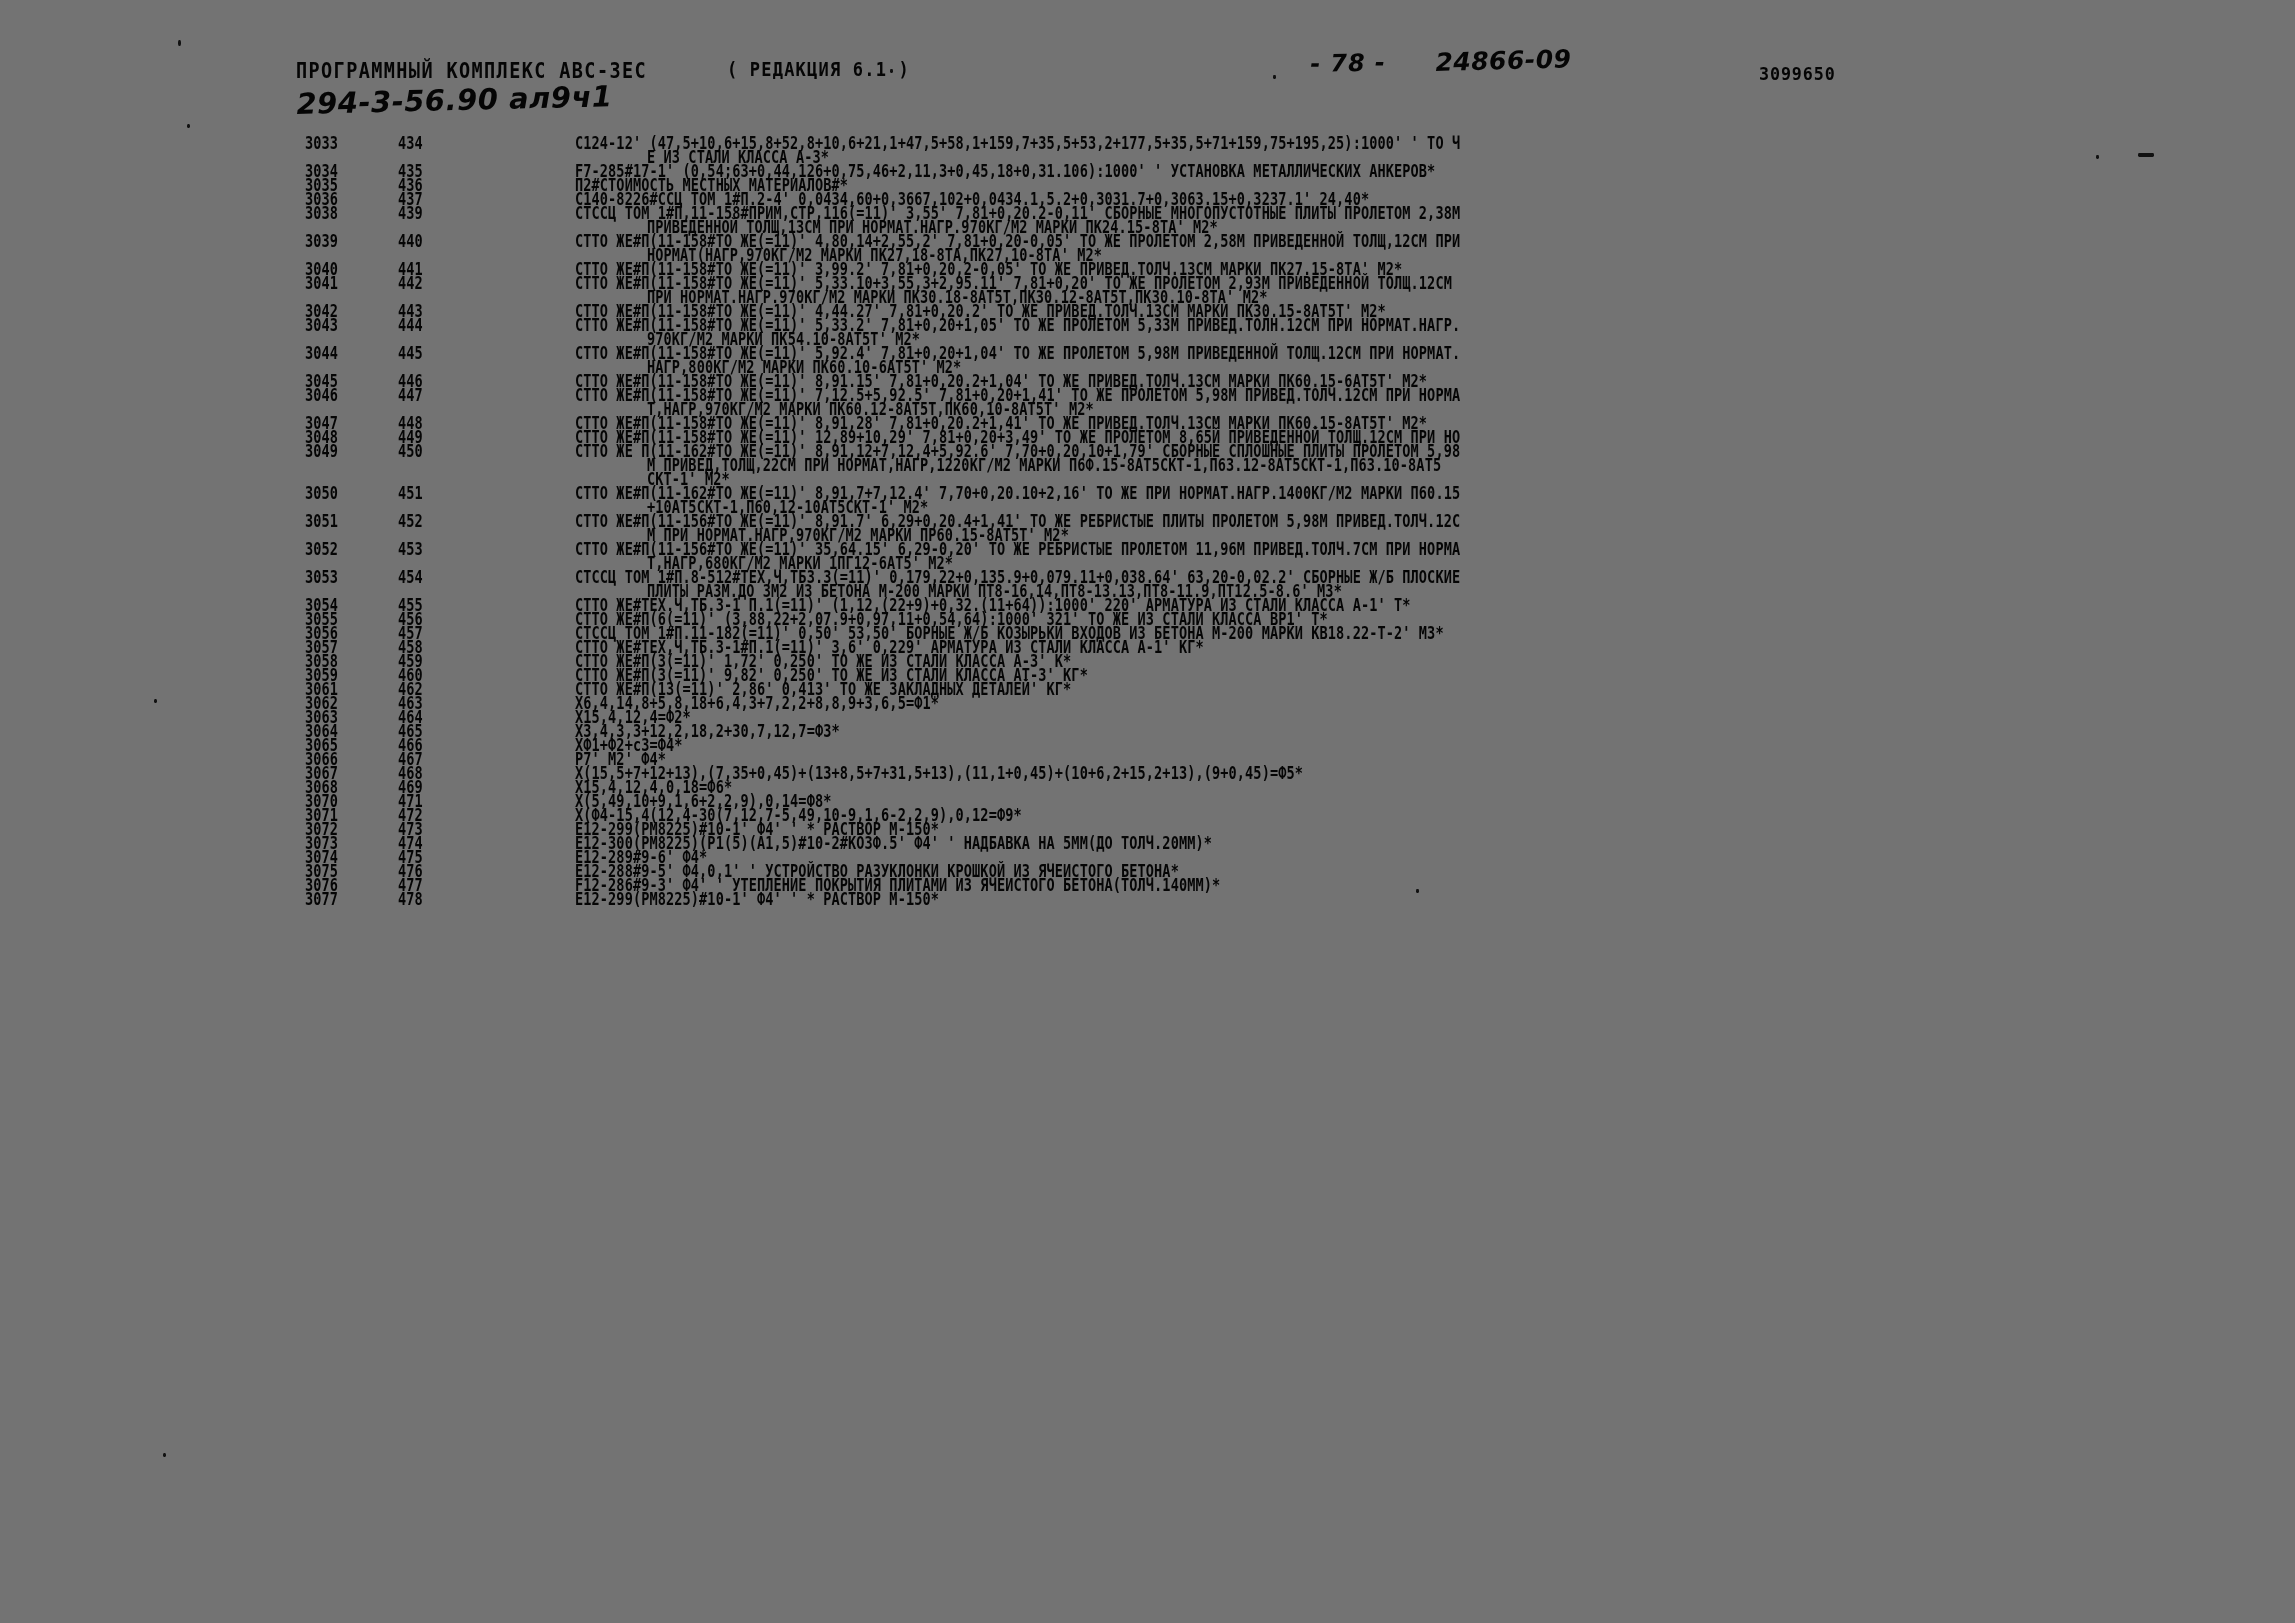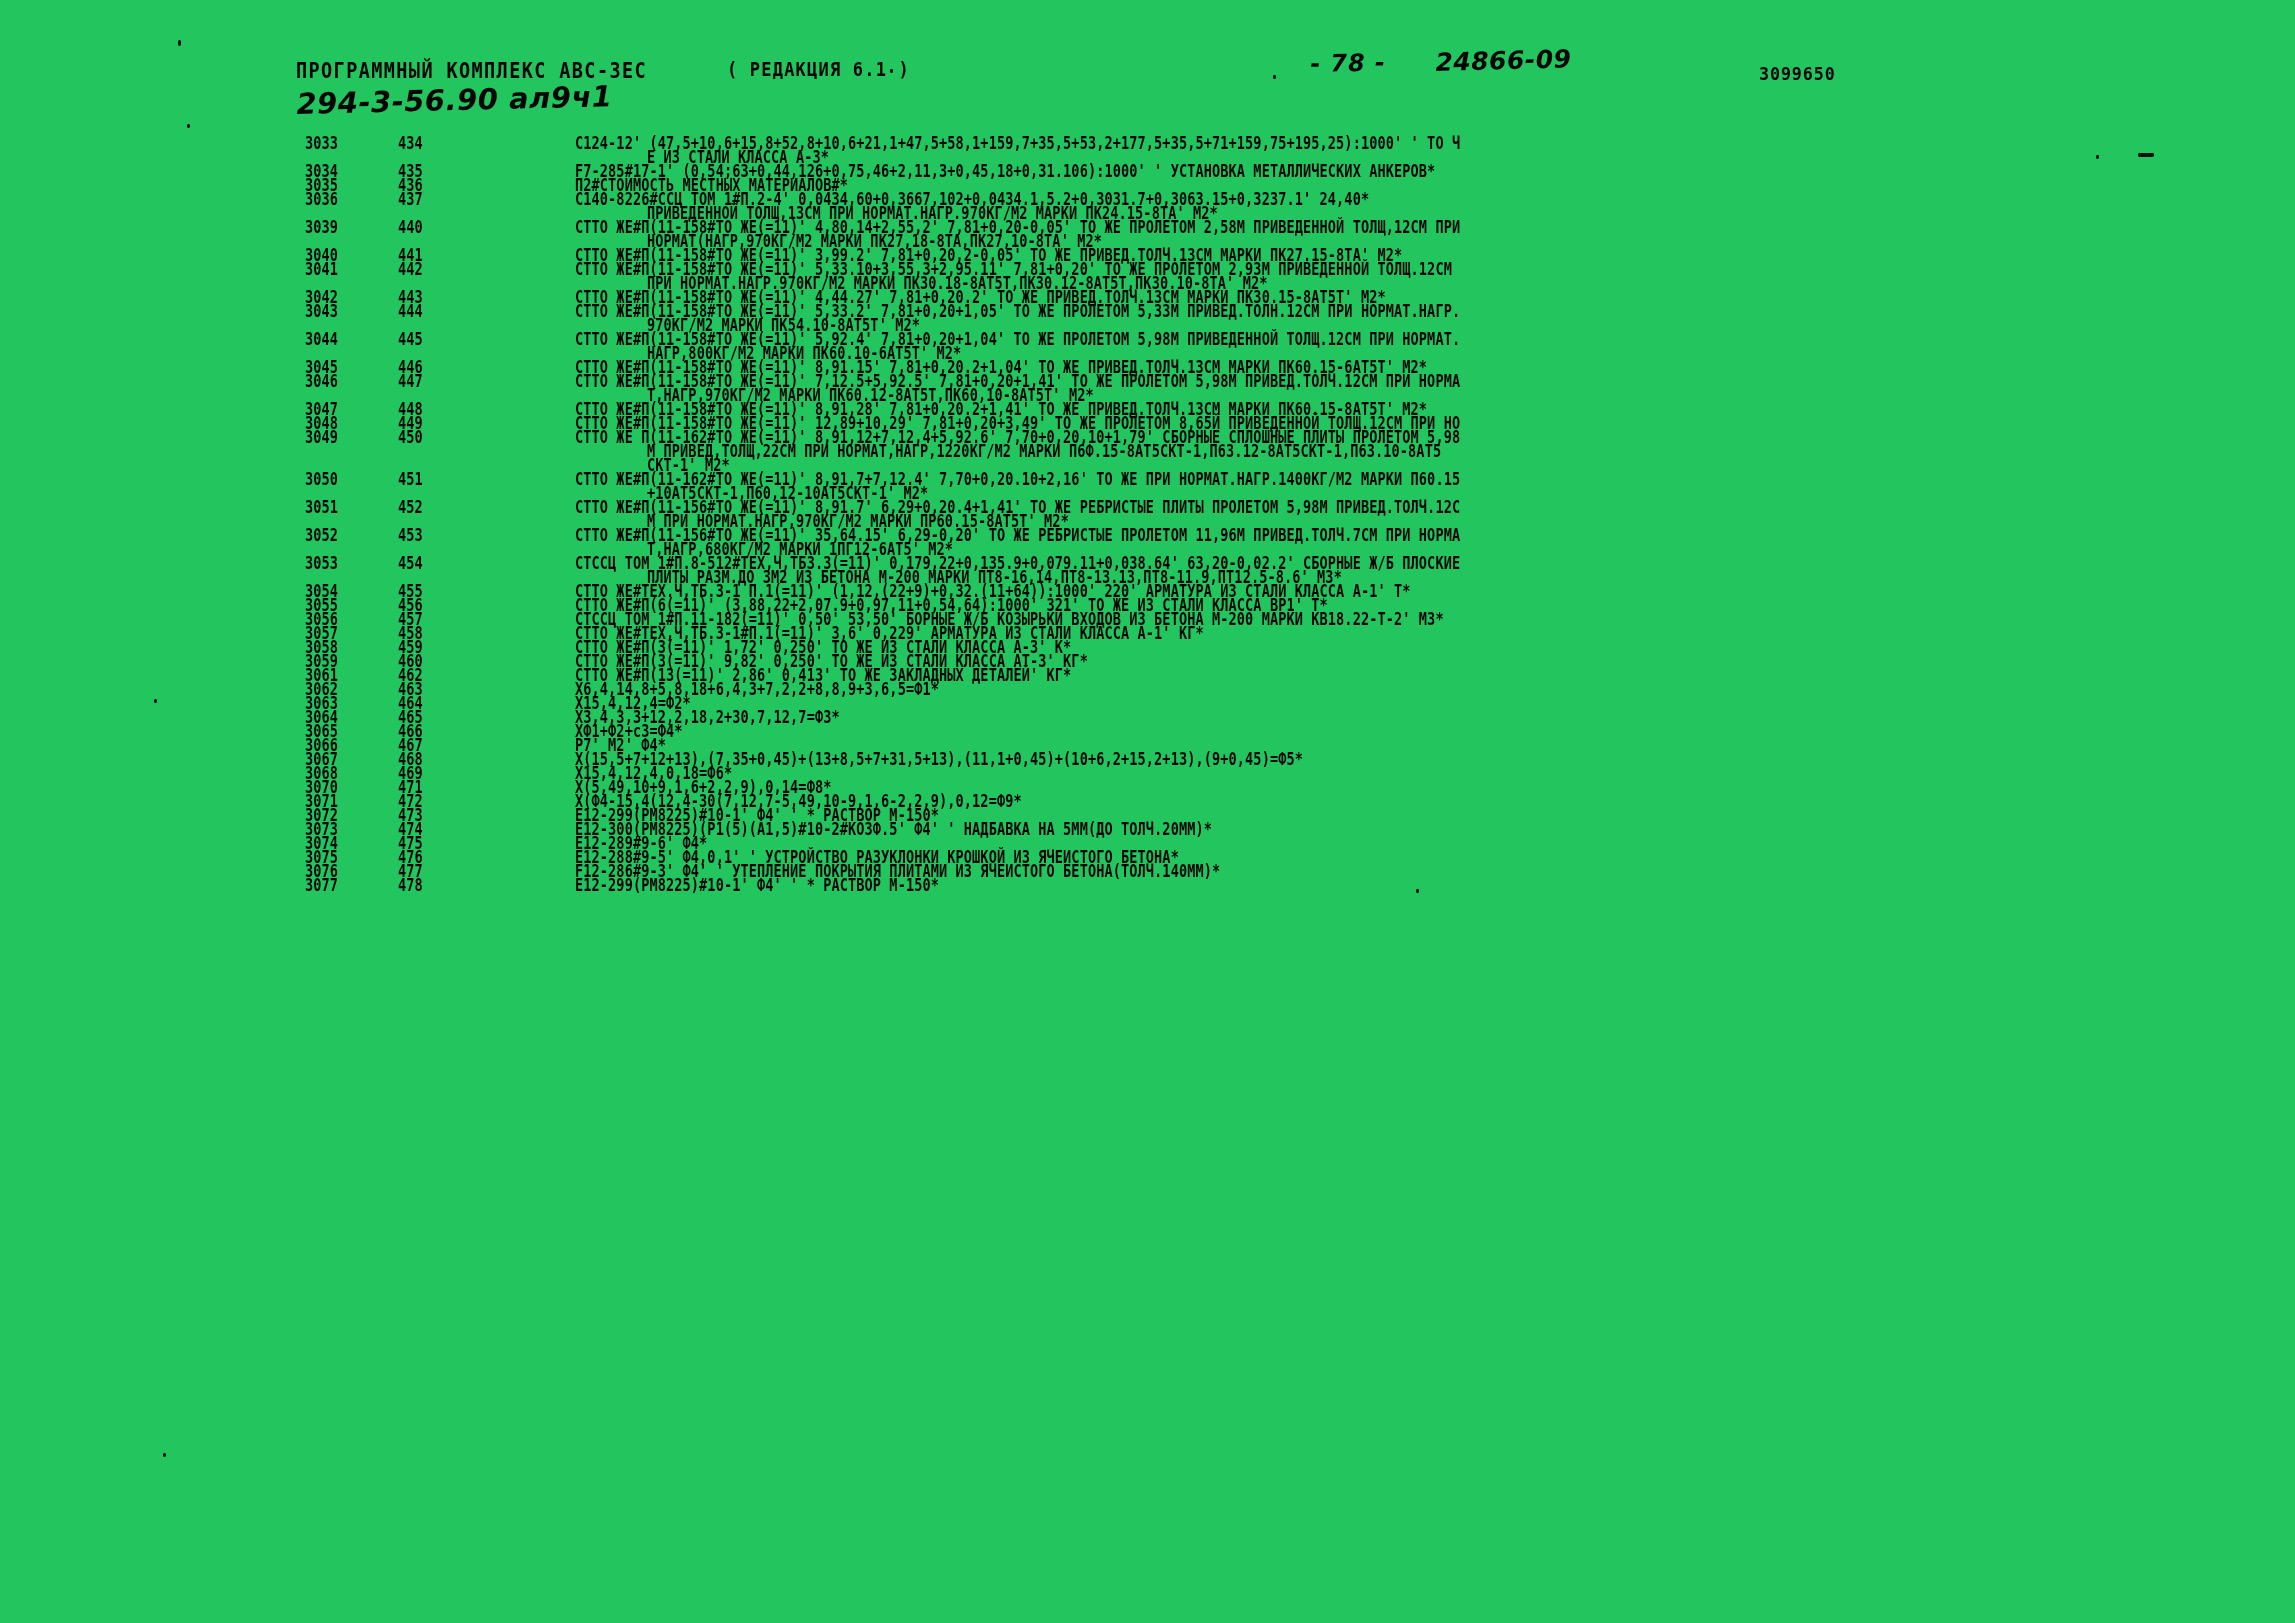--- a/index.html
+++ b/index.html
@@ -4,21 +4,21 @@
 <style>
   html, body {
     margin: 0;
     padding: 0;
     background: #ffffff;
   }
   #page {
     position: relative;
     width: 2295px;
     height: 1624px;
-    background: #22c55e;
+    background: #737373;
     overflow: hidden;
     font-family: "DejaVu Sans Mono", "Liberation Mono", monospace;
     color: #050505;
   }
 
   
   .hdr-line {
     position: absolute;
     white-space: pre;
     font-weight: bold;
@@ -144,20 +144,21 @@
   <div class="speck" style="left:163px; top:1453px;width:2.8px;  height:4.2px;"></div>
   <div class="speck" style="left:1416px;top:889px;width:2.8px;  height:3.7px;"></div>
   <div class="dash-mark" style="left:2138px; top:153px; width:15.7px;"></div>
 
   <div id="listing">
       <div class="row"><span class="cell c-seq">3033</span><span class="cell c-stmt">434</span><span class="cell c-text">C124-12' (47,5+10,6+15,8+52,8+10,6+21,1+47,5+58,1+159,7+35,5+53,2+177,5+35,5+71+159,75+195,25):1000' ' ТО Ч</span></div>
       <div class="row"><span class="cell c-cont" style="left: 647px;">Е ИЗ СТАЛИ КЛАССА А-3*</span></div>
       <div class="row"><span class="cell c-seq">3034</span><span class="cell c-stmt">435</span><span class="cell c-text">F7-285#17-1' (0,54;63+0,44,126+0,75,46+2,11,3+0,45,18+0,31.106):1000' ' УСТАНОВКА МЕТАЛЛИЧЕСКИХ АНКЕРОВ*</span></div>
       <div class="row"><span class="cell c-seq">3035</span><span class="cell c-stmt">436</span><span class="cell c-text">П2#СТОИМОСТЬ МЕСТНЫХ МАТЕРИАЛОВ#*</span></div>
       <div class="row"><span class="cell c-seq">3036</span><span class="cell c-stmt">437</span><span class="cell c-text">C140-8226#ССЦ ТОМ 1#П.2-4' 0,0434,60+0,3667,102+0,0434.1,5.2+0,3031.7+0,3063.15+0,3237.1' 24,40*</span></div>
+      <div class="row"><span class="cell c-seq">3038</span><span class="cell c-stmt">439</span><span class="cell c-text">СТССЦ ТОМ 1#П,11-158#ПРИМ,СТР,116(=11)' 3,55' 7,81+0,20.2-0,11' СБОРНЫЕ МНОГОПУСТОТНЫЕ ПЛИТЫ ПРОЛЕТОМ 2,38М</span></div>
       <div class="row"><span class="cell c-cont" style="left: 647px;">ПРИВЕДЕННОЙ ТОЛЩ,13СМ ПРИ НОРМАТ.НАГР.970КГ/М2 МАРКИ ПК24.15-8ТА' М2*</span></div>
       <div class="row"><span class="cell c-seq">3039</span><span class="cell c-stmt">440</span><span class="cell c-text">СТТО ЖЕ#П(11-158#ТО ЖЕ(=11)' 4,80,14+2,55,2' 7,81+0,20-0,05' ТО ЖЕ ПРОЛЕТОМ 2,58М ПРИВЕДЕННОЙ ТОЛЩ,12СМ ПРИ</span></div>
       <div class="row"><span class="cell c-cont" style="left: 647px;">НОРМАТ(НАГР,970КГ/М2 МАРКИ ПК27,18-8ТА,ПК27,10-8ТА' М2*</span></div>
       <div class="row"><span class="cell c-seq">3040</span><span class="cell c-stmt">441</span><span class="cell c-text">СТТО ЖЕ#П(11-158#ТО ЖЕ(=11)' 3,99.2' 7,81+0,20,2-0,05' ТО ЖЕ ПРИВЕД.ТОЛЧ.13СМ МАРКИ ПК27.15-8ТА' М2*</span></div>
       <div class="row"><span class="cell c-seq">3041</span><span class="cell c-stmt">442</span><span class="cell c-text">СТТО ЖЕ#П(11-158#ТО ЖЕ(=11)' 5,33.10+3,55,3+2,95.11' 7,81+0,20' ТО ЖЕ ПРОЛЕТОМ 2,93М ПРИВЕДЕННОЙ ТОЛЩ.12СМ</span></div>
       <div class="row"><span class="cell c-cont" style="left: 647px;">ПРИ НОРМАТ.НАГР.970КГ/М2 МАРКИ ПК30.18-8АТ5Т,ПК30.12-8АТ5Т,ПК30.10-8ТА' М2*</span></div>
       <div class="row"><span class="cell c-seq">3042</span><span class="cell c-stmt">443</span><span class="cell c-text">СТТО ЖЕ#П(11-158#ТО ЖЕ(=11)' 4,44.27' 7,81+0,20.2' ТО ЖЕ ПРИВЕД.ТОЛЧ.13СМ МАРКИ ПК30.15-8АТ5Т' М2*</span></div>
       <div class="row"><span class="cell c-seq">3043</span><span class="cell c-stmt">444</span><span class="cell c-text">СТТО ЖЕ#П(11-158#ТО ЖЕ(=11)' 5,33.2' 7,81+0,20+1,05' ТО ЖЕ ПРОЛЕТОМ 5,33М ПРИВЕД.ТОЛН.12СМ ПРИ НОРМАТ.НАГР.</span></div>
       <div class="row"><span class="cell c-cont" style="left: 647px;">970КГ/М2 МАРКИ ПК54.10-8АТ5Т' М2*</span></div>
       <div class="row"><span class="cell c-seq">3044</span><span class="cell c-stmt">445</span><span class="cell c-text">СТТО ЖЕ#П(11-158#ТО ЖЕ(=11)' 5,92.4' 7,81+0,20+1,04' ТО ЖЕ ПРОЛЕТОМ 5,98М ПРИВЕДЕННОЙ ТОЛЩ.12СМ ПРИ НОРМАТ.</span></div>

